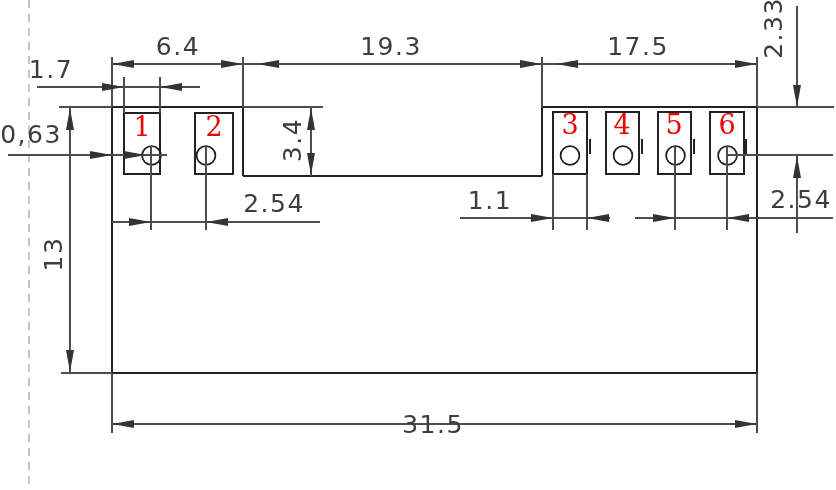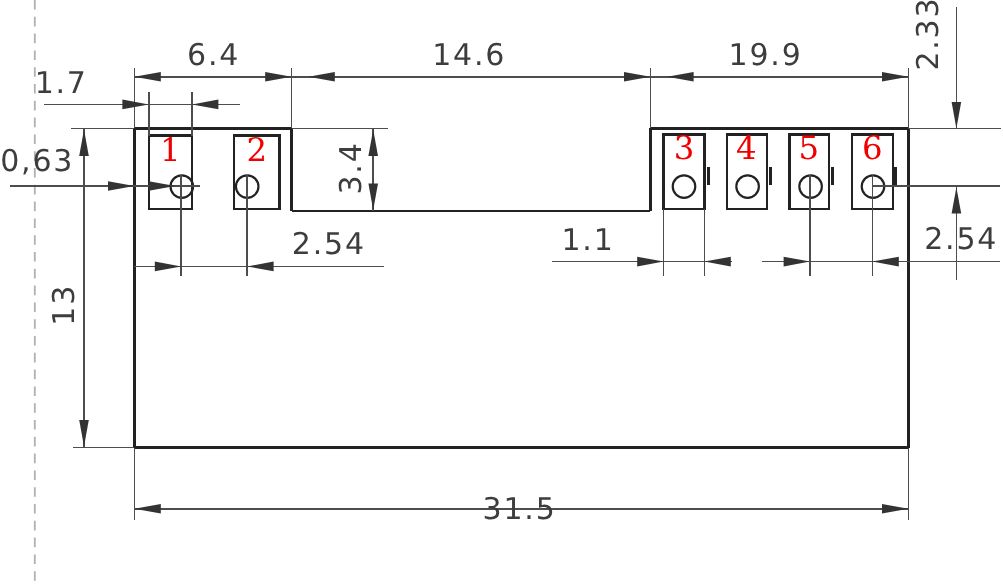--- a/index.html
+++ b/index.html
@@ -118,22 +118,22 @@
       <polygon points="70,108 66,130 74,130"></polygon>
       <polygon points="70,372 66,350 74,350"></polygon>
       <polygon points="797,107 793,85 801,85"></polygon>
       <polygon points="797,156 793,178 801,178"></polygon>
       <polygon points="112,424 134,420 134,428"></polygon>
       <polygon points="757,424 735,420 735,428"></polygon>
     </g>
   </svg>
 
   <div class="lbl" style="left:178px;top:46px">6.4</div>
-  <div class="lbl" style="left:391px;top:46px">14.6</div>
-  <div class="lbl" style="left:638px;top:46px">19.9</div>
+  <div class="lbl" style="left:391px;top:46px">19.3</div>
+  <div class="lbl" style="left:638px;top:46px">17.5</div>
   <div class="lbl" style="left:51px;top:69px">1.7</div>
   <div class="lbl" style="left:31px;top:134px">0,63</div>
   <div class="lbl rot" style="left:292px;top:140px">3.4</div>
   <div class="lbl" style="left:274px;top:203px">2.54</div>
   <div class="lbl" style="left:490px;top:200px">1.1</div>
   <div class="lbl" style="left:801px;top:199px">2.54</div>
   <div class="lbl rot" style="left:53px;top:254px">13</div>
   <div class="lbl rot" style="left:773px;top:28px">2.33</div>
   <div class="lbl" style="left:433px;top:424px">31.5</div>
 

